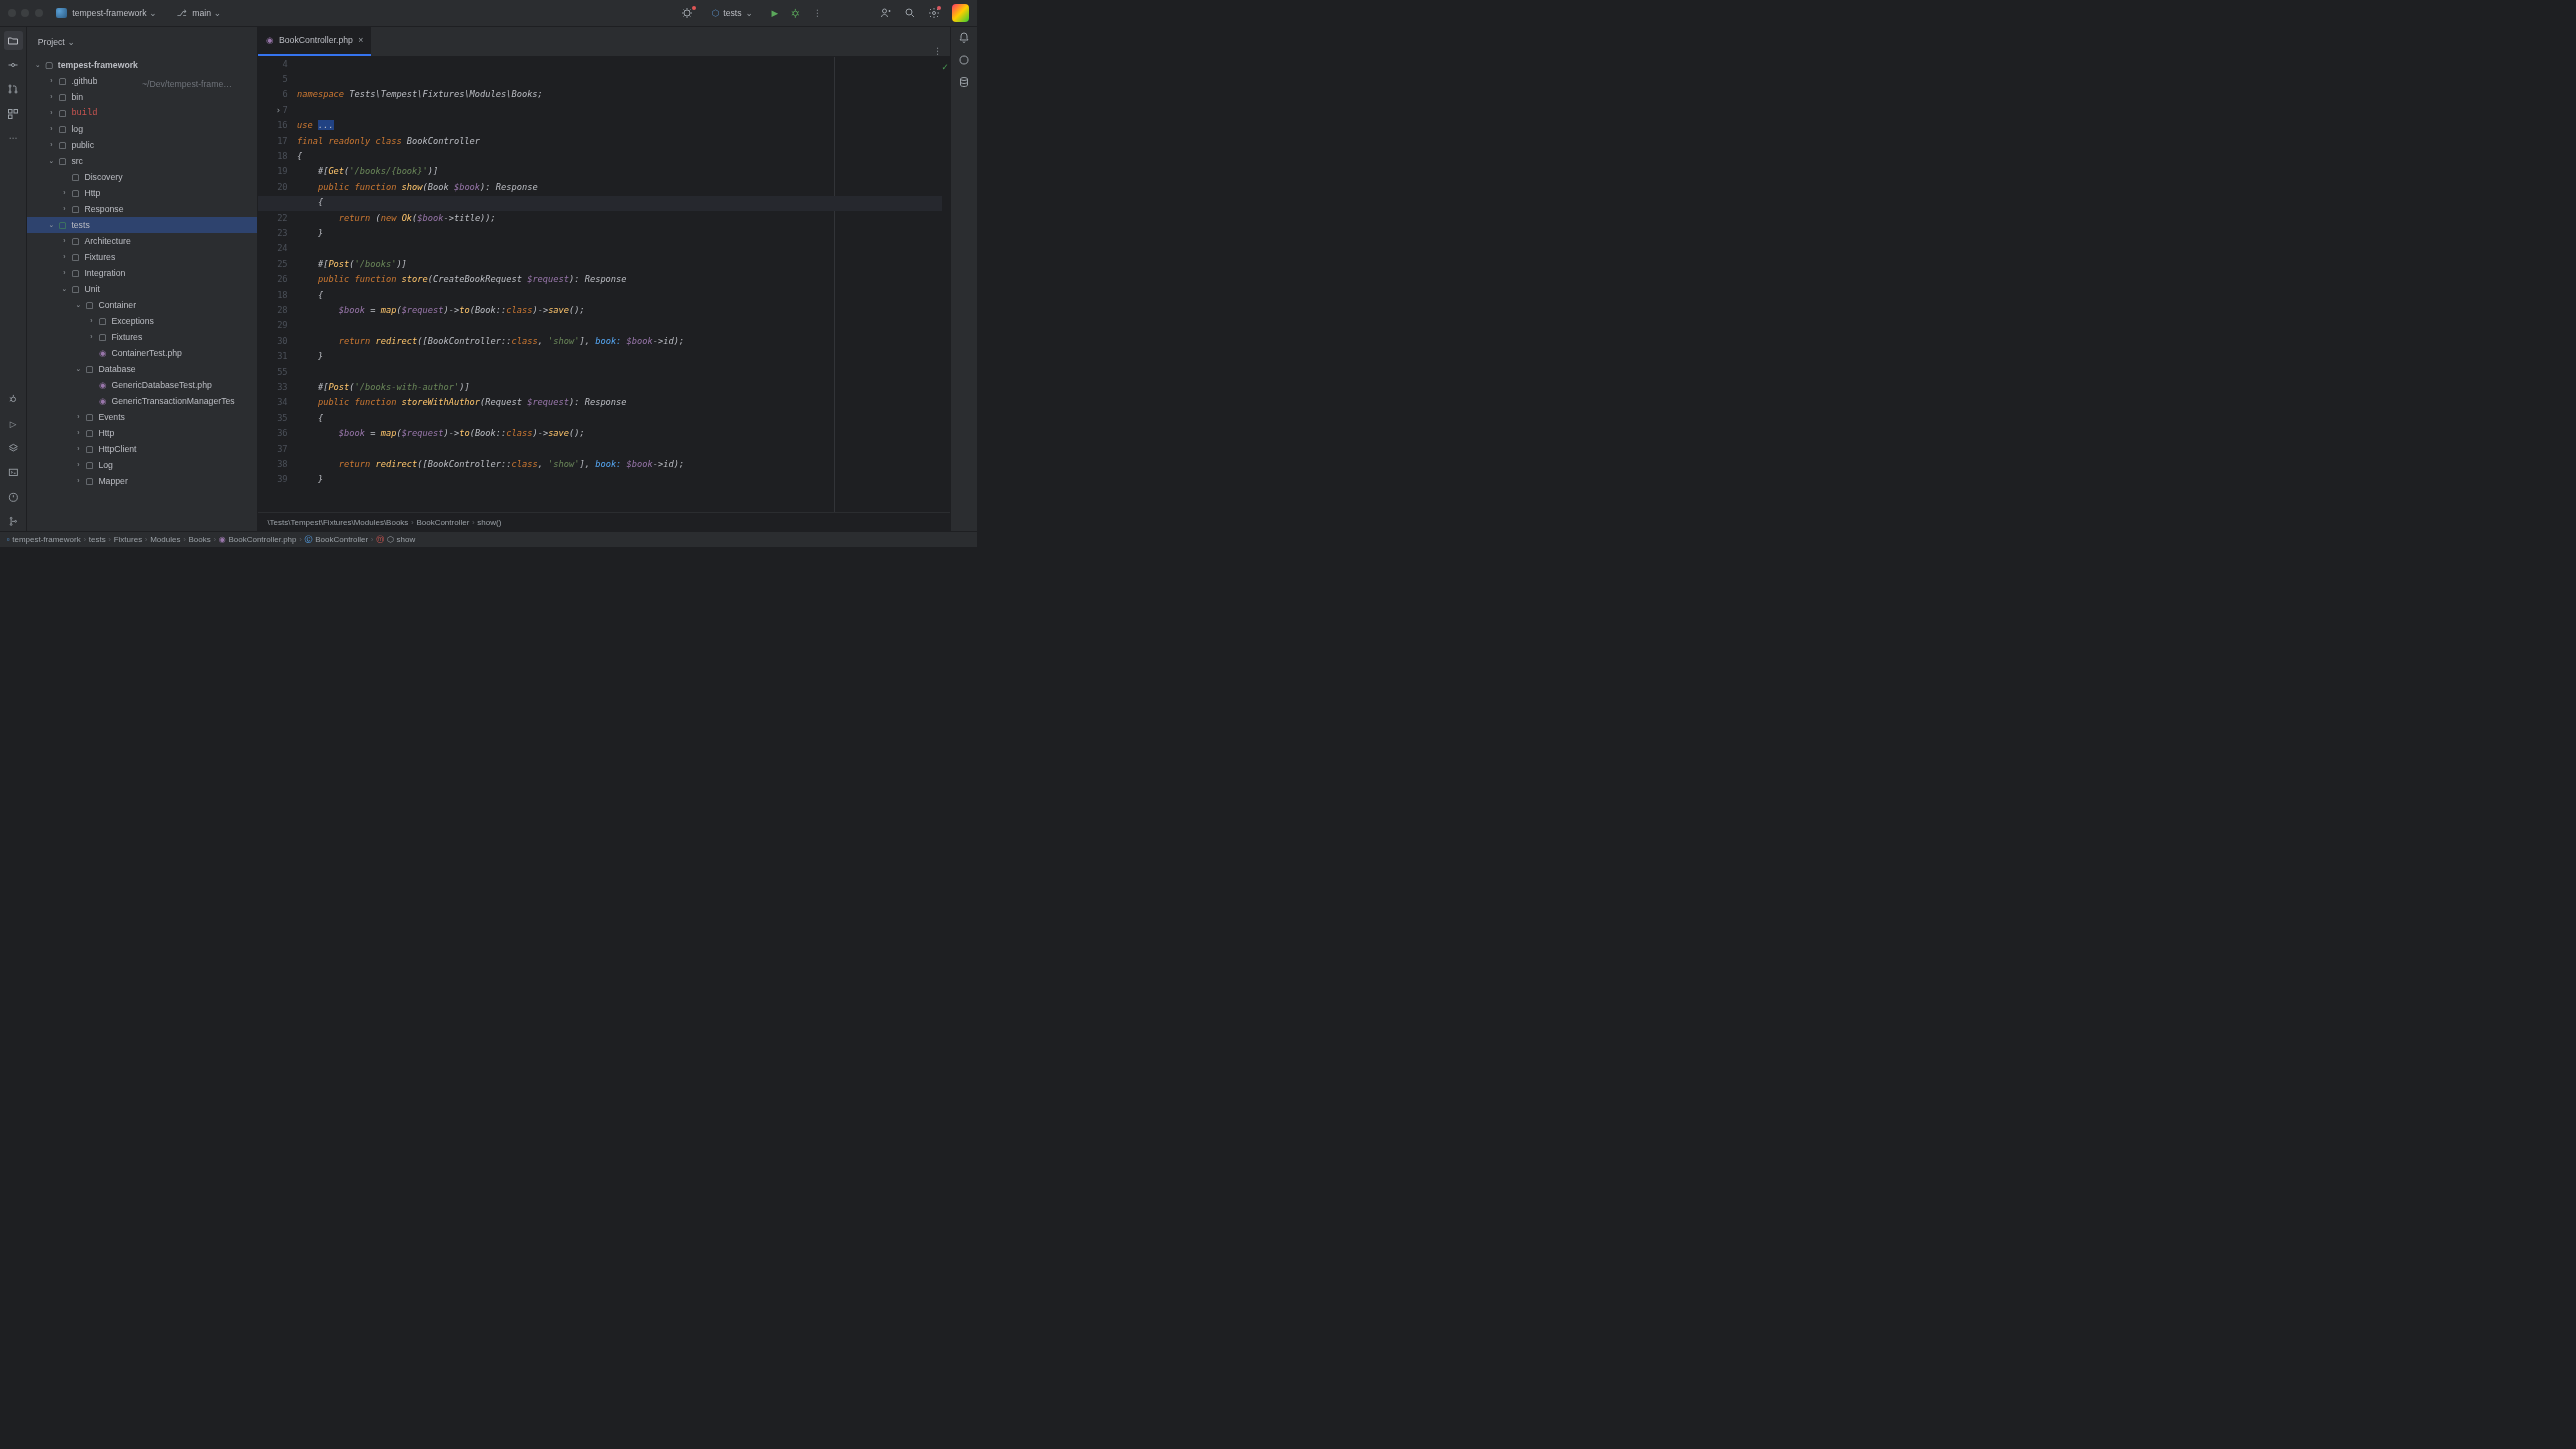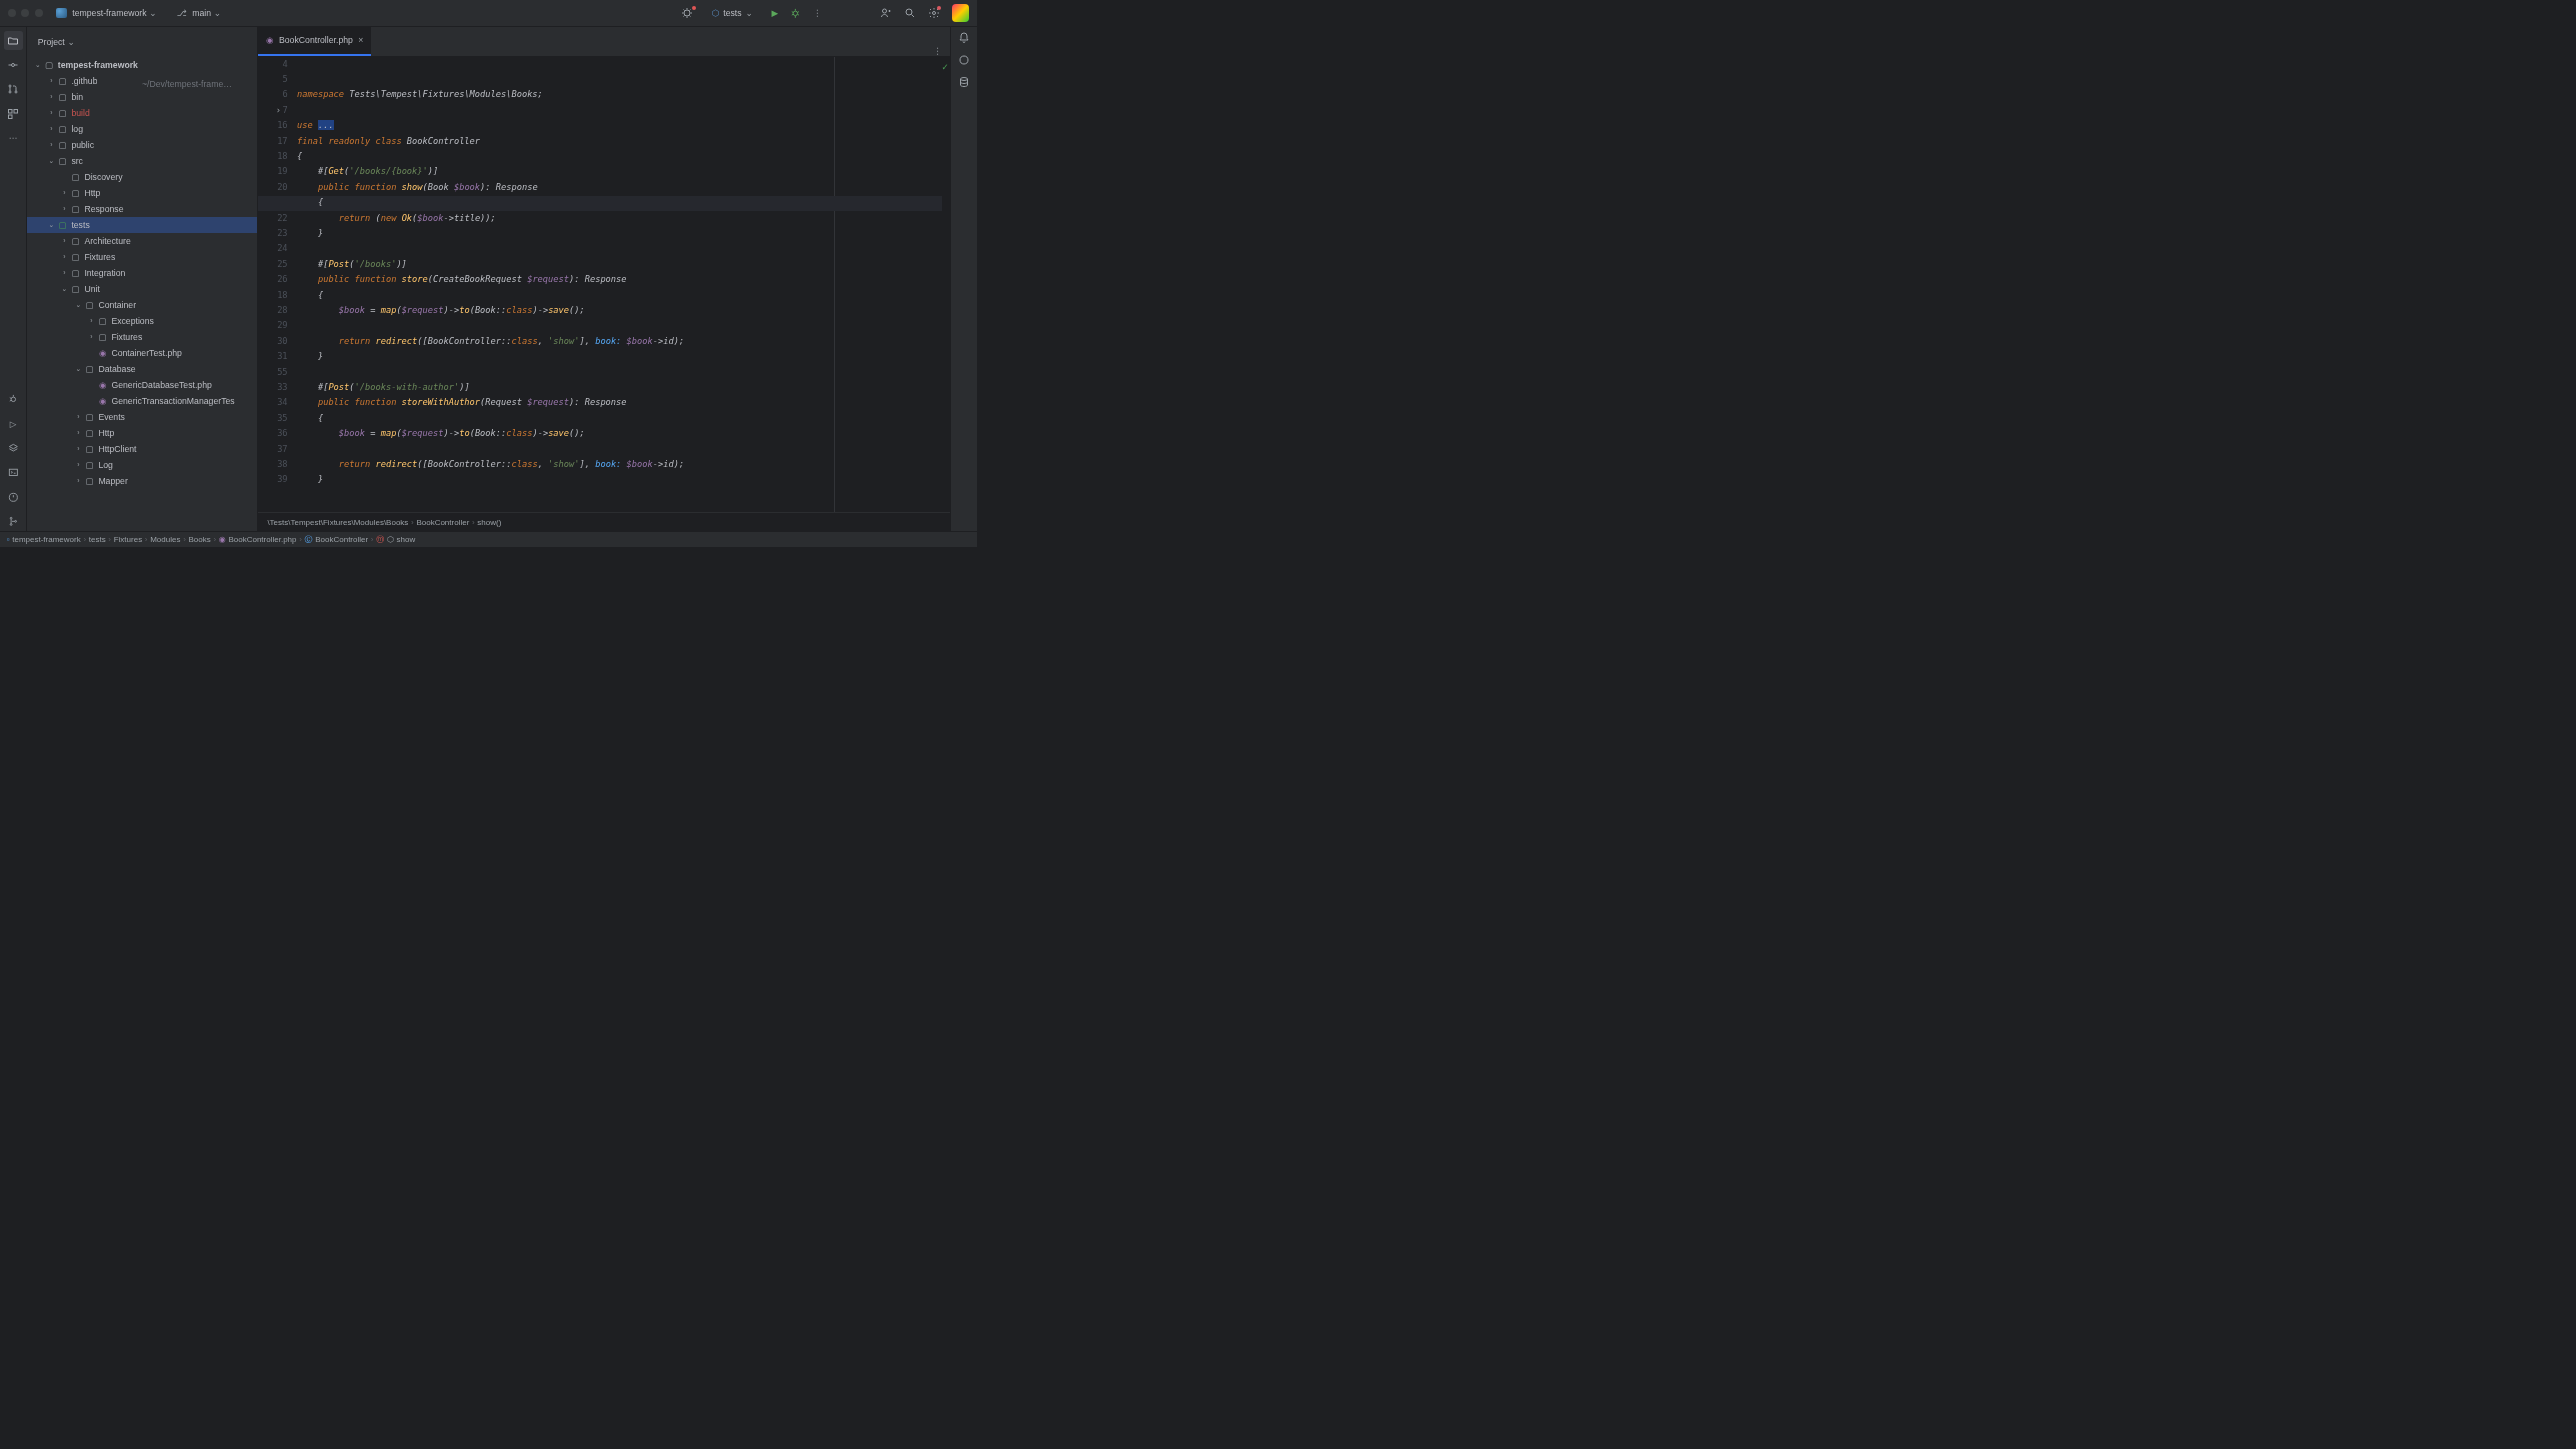--- a/index.html
+++ b/index.html
@@ -53,21 +53,21 @@
     .tree-row { display:flex; align-items:center; height:16px; padding-right:5.4px; white-space:nowrap; cursor:pointer;}
     .tree-row.selected { background:#2e436e; }
     .tree-arrow { width:10.7px; text-align:center; color:#9aa0a6; font-size:6.7px;}
     .tree-arrow::before{content:"›";}
     .tree-arrow.open::before{content:"⌄";}
     .tree-arrow.none::before{content:"";}
     .tree-icon{width:12px;text-align:center;margin-right:2.7px;}
     .folder-icon{color:#9aa0a6;}
     .test-folder-icon{color:#499c54;}
     .file-icon{color:#9876aa;}
-    .excluded{color:#C75450;}
+    .excluded{color:#C75450;font-family:Liberation Mono, monospace;}
     .tree-label{overflow:hidden;text-overflow:ellipsis;}
     .tree-path{color:#6f737a;margin-left:4px;margin-top:38px;}
 
     .editor-area{flex:1;display:flex;flex-direction:column;background:#1e1f22;position:relative;}
     .tab-bar{height:29.5px;display:flex;align-items:end;background:#2b2d30;border-bottom:0.7px solid #1e1f22;}
     .editor-tab{height:29.5px;display:flex;align-items:center;padding:0 8px;gap:5.4px;background:#1e1f22;border-bottom:2px solid #3574f0;cursor:pointer;}
     .tab-close{color:#9aa0a6;cursor:pointer;}
     .editor-actions{margin-left:auto;padding:0 8px;color:#9aa0a6;cursor:pointer;}
     .code-container{flex:1;display:flex;overflow:hidden;position:relative;}
     .gutter{width:39px;text-align:right;padding-right:9.4px;color:#4b5059;font-family:'Menlo',monospace;font-size:8.7px;line-height:15.4px;padding-top:0px;user-select:none;}

